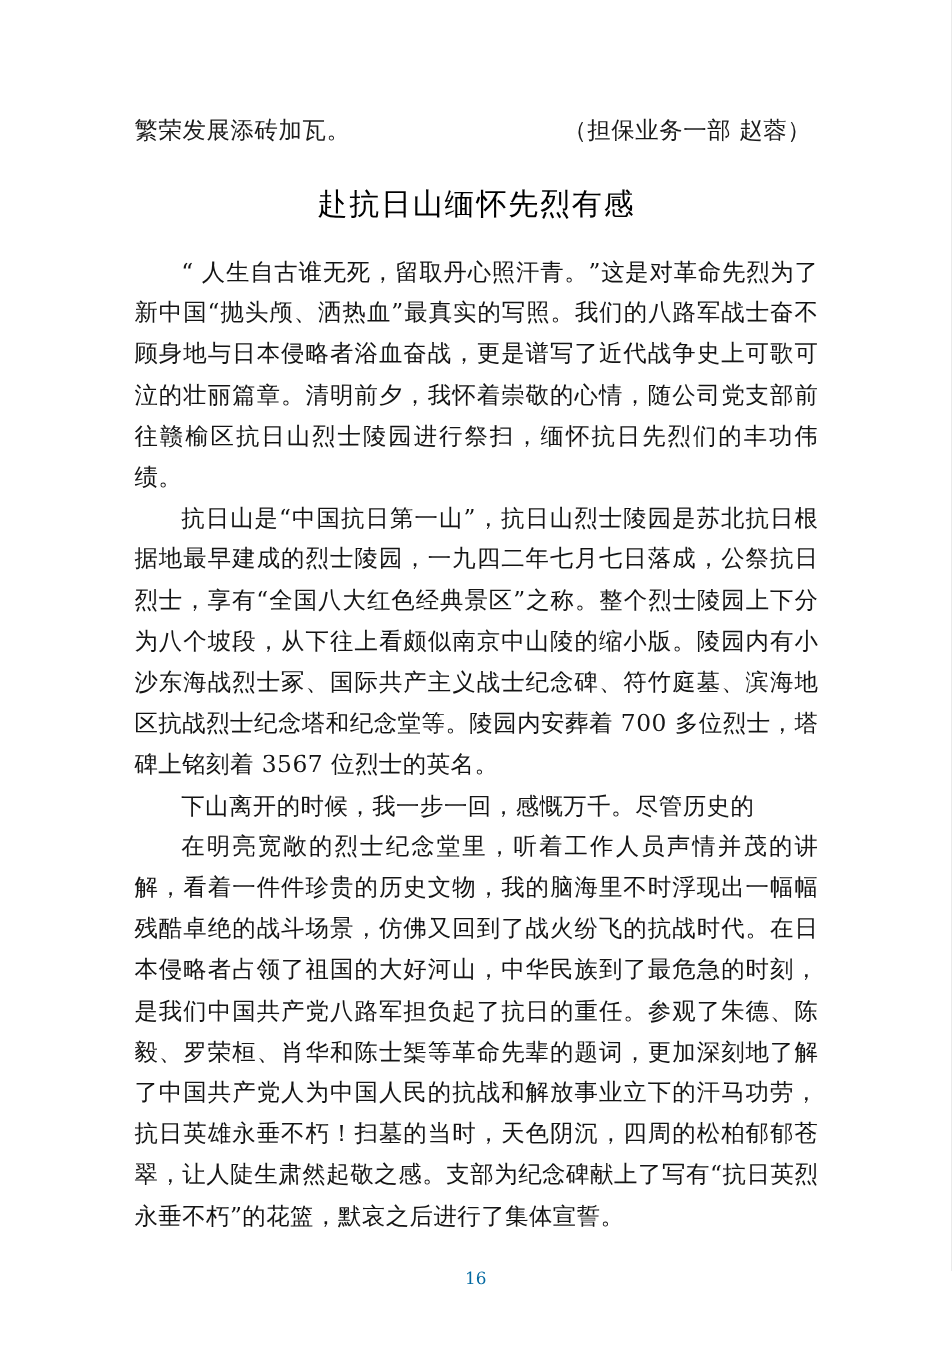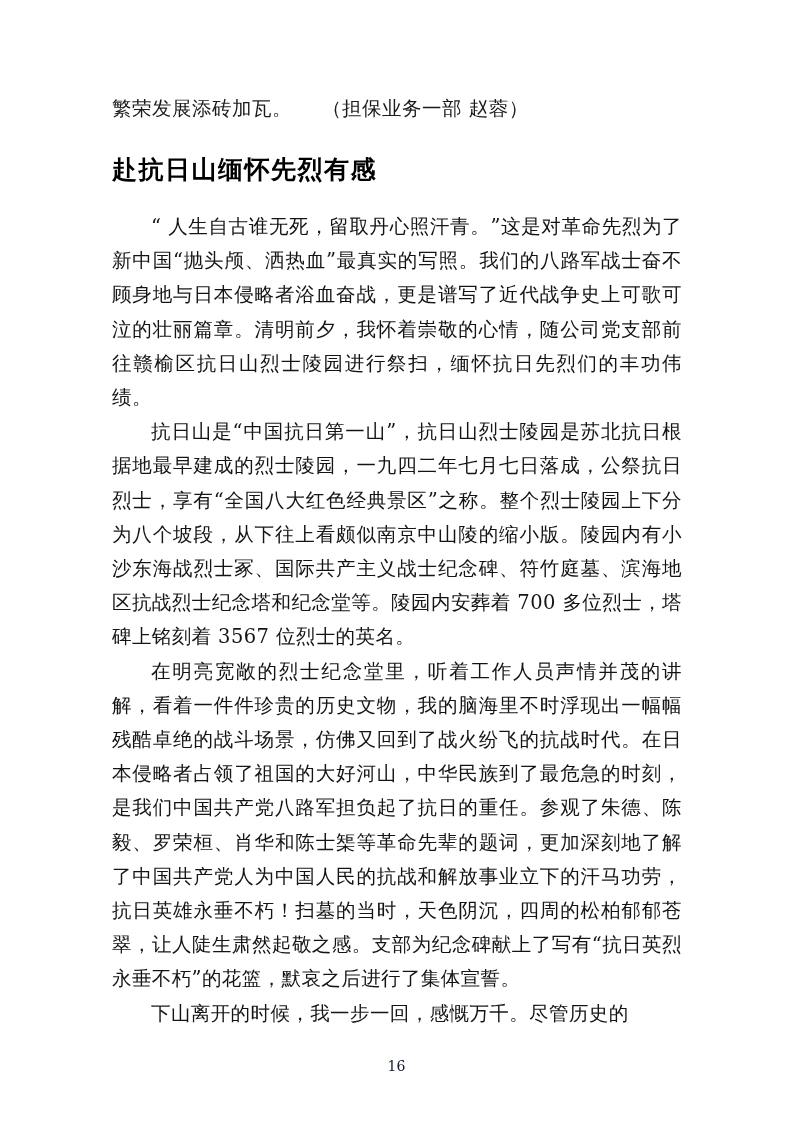--- a/index.html
+++ b/index.html
@@ -20,39 +20,40 @@
     box-sizing: border-box;
   }
   .content {
     position: absolute;
     left: 112px;
     top: 92px;
     width: 570px;
   }
   .tail-line {
     display: flex;
+    justify-content: space-between;
     align-items: baseline;
     font-size: 19.5px;
     line-height: 34px;
     letter-spacing: 0.5px;
     color: #1a1a1a;
     margin-bottom: 18px;
   }
   .tail-left {
     white-space: nowrap;
   }
   .tail-right {
     white-space: nowrap;
     padding-right: 6px;
     margin-left: 30px;
   }
   .doc-title {
-    text-align: left;
+    text-align: center;
     font-size: 25px;
-    font-weight: bold;
+    font-weight: normal;
     letter-spacing: 1.5px;
     color: #000000;
     margin: 24px 0 20px 0;
     line-height: 40px;
   }
   .para {
     font-size: 19.5px;
     line-height: 34.2px;
     letter-spacing: 0.4px;
     color: #141414;
@@ -61,38 +62,38 @@
     text-indent: 2em;
     margin: 0;
   }
   .page-number {
     position: absolute;
     left: 0;
     right: 0;
     bottom: 48px;
     text-align: center;
     font-size: 14px;
-    color: #0f172a;
+    color: #0369a1;
     font-family: "DejaVu Serif", "Liberation Serif", serif;
   }
 </style>
 </head>
 <body>
 
 <div class="page">
   <div class="content">
 
     <div class="tail-line">
       <span class="tail-left">繁荣发展添砖加瓦。</span>
       <span class="tail-right">（担保业务一部  赵蓉）</span>
     </div>
 
     <h1 class="doc-title">赴抗日山缅怀先烈有感</h1>
 
     <p class="para">“ 人生自古谁无死，留取丹心照汗青。”这是对革命先烈为了新中国“抛头颅、洒热血”最真实的写照。我们的八路军战士奋不顾身地与日本侵略者浴血奋战，更是谱写了近代战争史上可歌可泣的壮丽篇章。清明前夕，我怀着崇敬的心情，随公司党支部前往赣榆区抗日山烈士陵园进行祭扫，缅怀抗日先烈们的丰功伟绩。</p>
     <p class="para">抗日山是“中国抗日第一山”，抗日山烈士陵园是苏北抗日根据地最早建成的烈士陵园，一九四二年七月七日落成，公祭抗日烈士，享有“全国八大红色经典景区”之称。整个烈士陵园上下分为八个坡段，从下往上看颇似南京中山陵的缩小版。陵园内有小沙东海战烈士冢、国际共产主义战士纪念碑、符竹庭墓、滨海地区抗战烈士纪念塔和纪念堂等。陵园内安葬着 700 多位烈士，塔碑上铭刻着 3567 位烈士的英名。</p>
+    <p class="para">下山离开的时候，我一步一回，感慨万千。尽管历史的</p>
     <p class="para">在明亮宽敞的烈士纪念堂里，听着工作人员声情并茂的讲解，看着一件件珍贵的历史文物，我的脑海里不时浮现出一幅幅残酷卓绝的战斗场景，仿佛又回到了战火纷飞的抗战时代。在日本侵略者占领了祖国的大好河山，中华民族到了最危急的时刻，是我们中国共产党八路军担负起了抗日的重任。参观了朱德、陈毅、罗荣桓、肖华和陈士榘等革命先辈的题词，更加深刻地了解了中国共产党人为中国人民的抗战和解放事业立下的汗马功劳，抗日英雄永垂不朽！扫墓的当时，天色阴沉，四周的松柏郁郁苍翠，让人陡生肃然起敬之感。支部为纪念碑献上了写有“抗日英烈永垂不朽”的花篮，默哀之后进行了集体宣誓。</p>
-    <p class="para">下山离开的时候，我一步一回，感慨万千。尽管历史的</p>
 
   </div>
 
   <div class="page-number">16</div>
 </div>
 
 </body></html>

